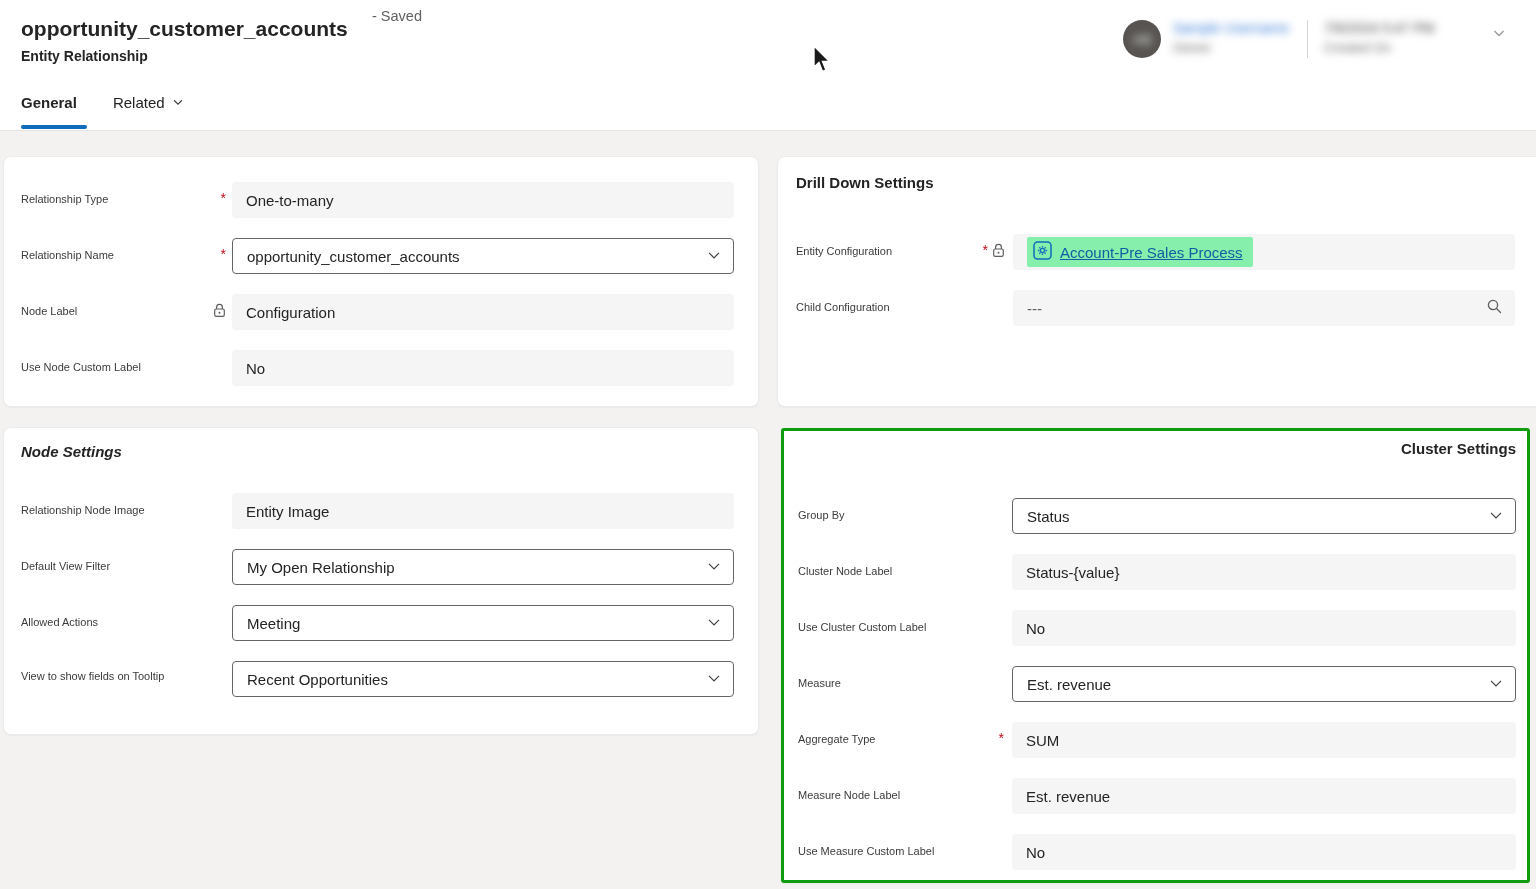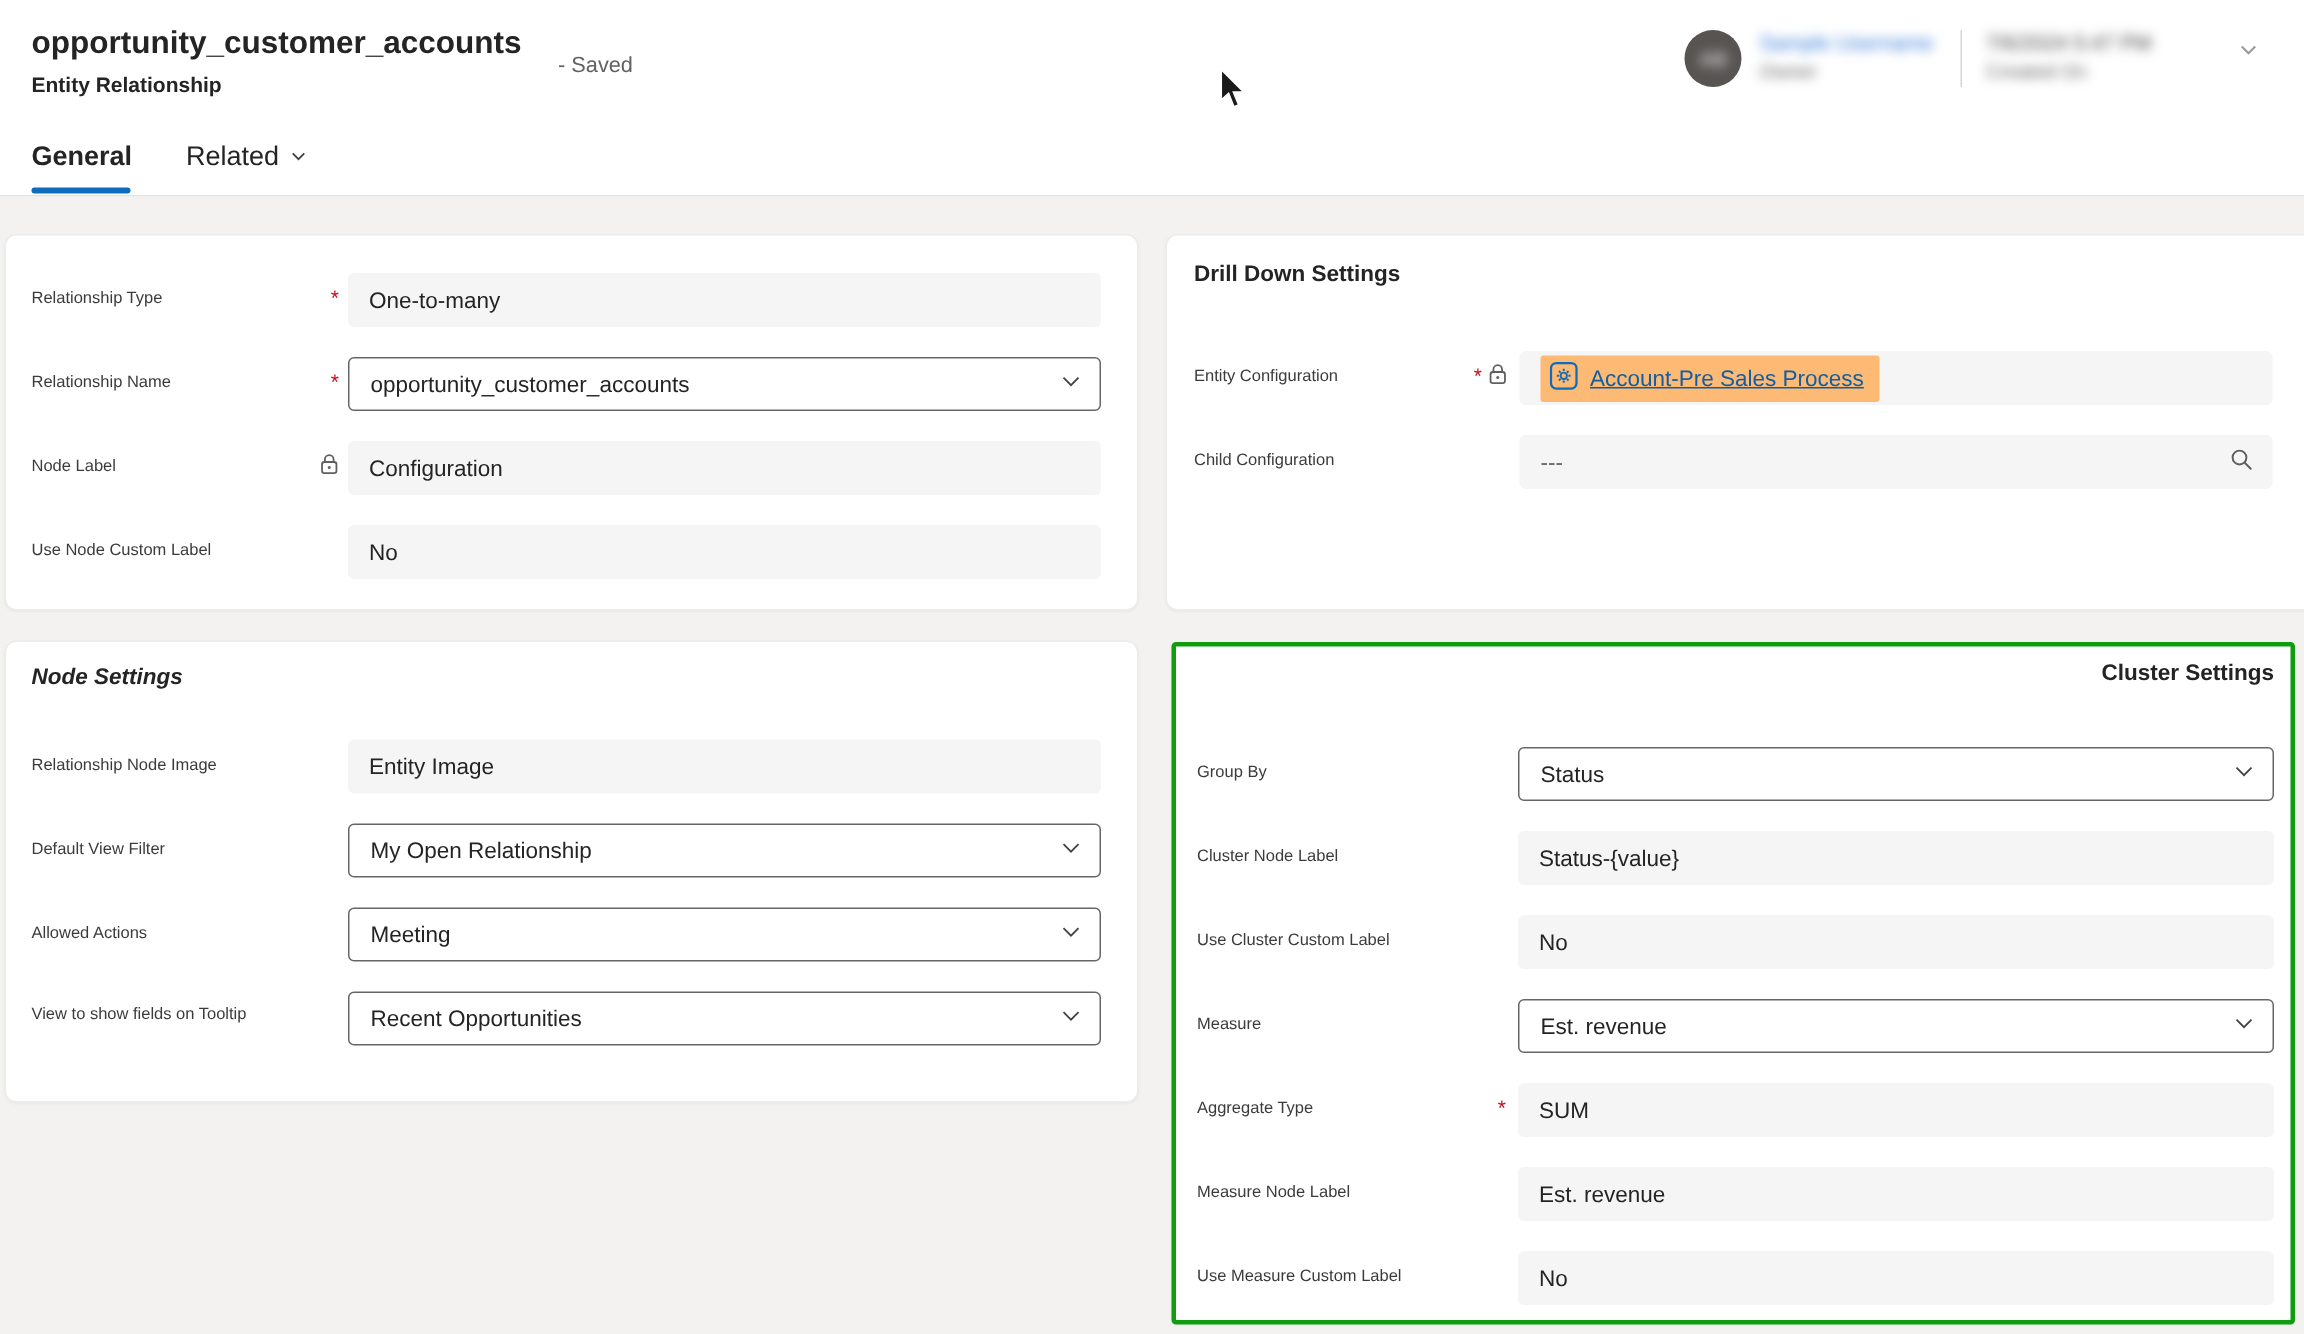--- a/index.html
+++ b/index.html
@@ -15,29 +15,29 @@
   
   .app-header{
     position:absolute; top:0; left:0; width:1536px; height:131px;
     background:#fff; border-bottom:1px solid #e3e3e3;
   }
   .page-title{
     position:absolute; left:21px; top:17px;
     font-size:21px; font-weight:bold; color:#242424;
   }
   .save-status{
-    position:absolute; left:372px; top:36px;
+    position:absolute; left:372px; top:8px;
     font-size:14.5px; color:#616161;
   }
   .page-subtitle{
     position:absolute; left:21px; top:48px;
     font-size:14px; font-weight:bold; color:#242424;
   }
   .tabs{ position:absolute; left:21px; top:94px; display:flex; gap:36px; }
-  .tab{ font-size:18px; color:#242424; display:flex; align-items:center; gap:7px; cursor:pointer; }
+  .tab{ font-size:15px; color:#242424; display:flex; align-items:center; gap:7px; cursor:pointer; }
   .tab.active{ font-weight:bold; }
   .tab-underline{
     position:absolute; left:21px; top:125px; width:66px; height:4px;
     background:#0f6cbd; border-radius:2px;
   }
 
   
   .hdr-right{ position:absolute; top:20px; right:30px; display:flex; align-items:flex-start; }
   .avatar{
     width:38px; height:38px; border-radius:50%; background:#575451;
@@ -87,21 +87,21 @@
     font-size:15px; color:#242424;
   }
   .fld.ro{ background:#f5f5f5; }
   .fld.combo{ background:#fff; border:1px solid #666; justify-content:space-between; cursor:pointer; }
   .fld .val{ white-space:nowrap; }
   .chev{ flex-shrink:0; }
 
   
   .chip{
     display:flex; align-items:center; gap:8px;
-    background:#fdba74; border-radius:2px; padding:4px 10px 4px 6px;
+    background:#86efac; border-radius:2px; padding:4px 10px 4px 6px;
   }
   .chip a{ color:#115ea3; font-size:15px; text-decoration:underline; cursor:pointer; }
   .fld.lookup{ justify-content:space-between; }
 
   .cursor{ position:absolute; left:812px; top:45px; z-index:50; }
 </style>
 </head>
 <body>
 
 <div class="app-header">

